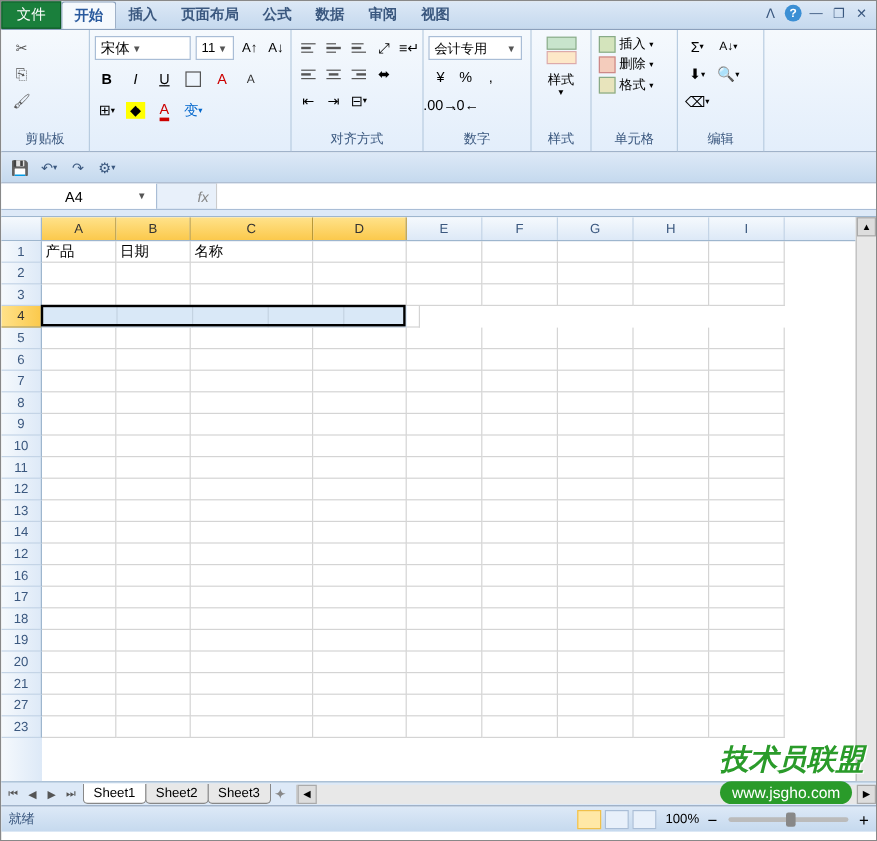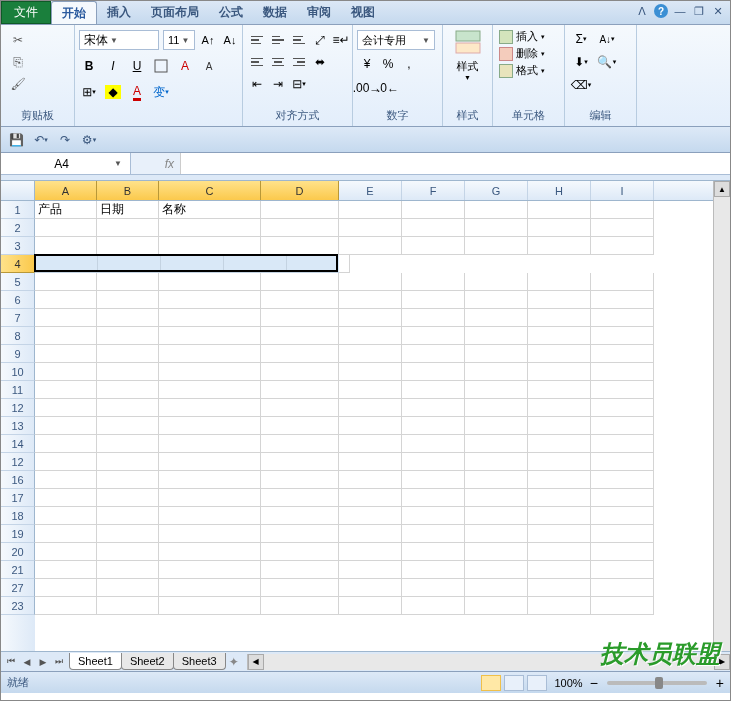--- a/index.html
+++ b/index.html
@@ -669,13 +669,14 @@
     <span style="font-size:14px;">−</span>
     <div class="zoom-slider">
         <div class="zoom-thumb"></div>
       </div>
     <span style="font-size:14px;">+</span>
   </div>
 </div>
 
 <div class="watermark">
   <div class="wm-text">技术员联盟</div>
+  <div class="wm-url">www.jsgho.com</div>
 </div>
 
 </body></html>

